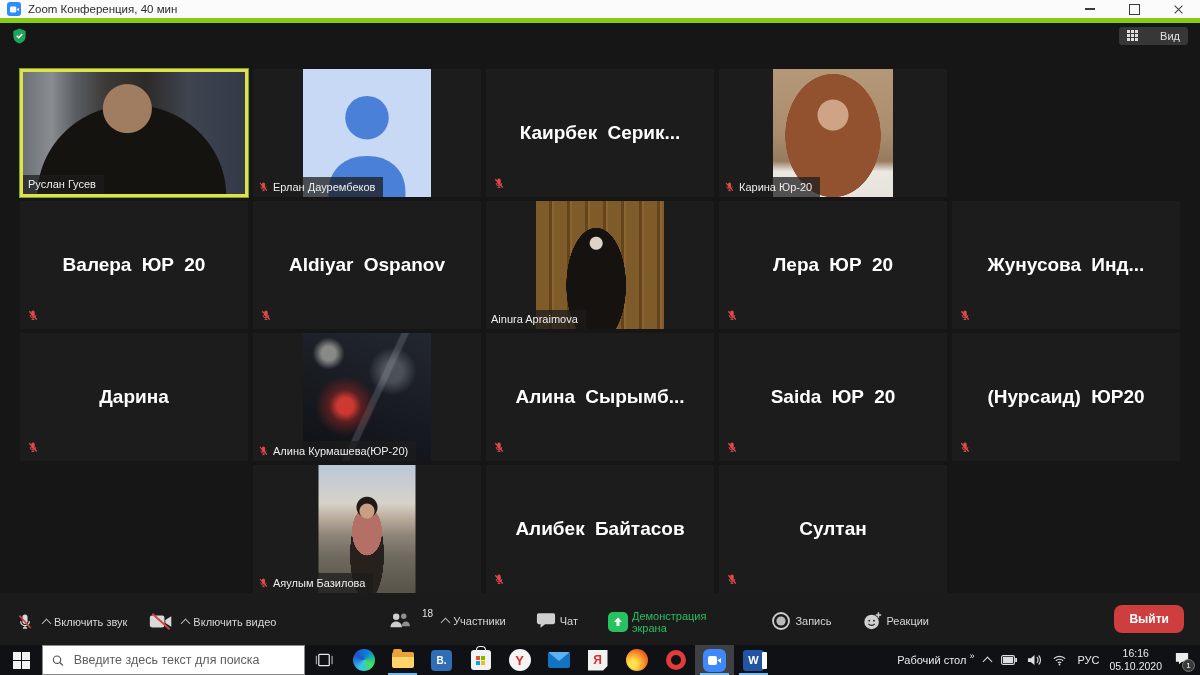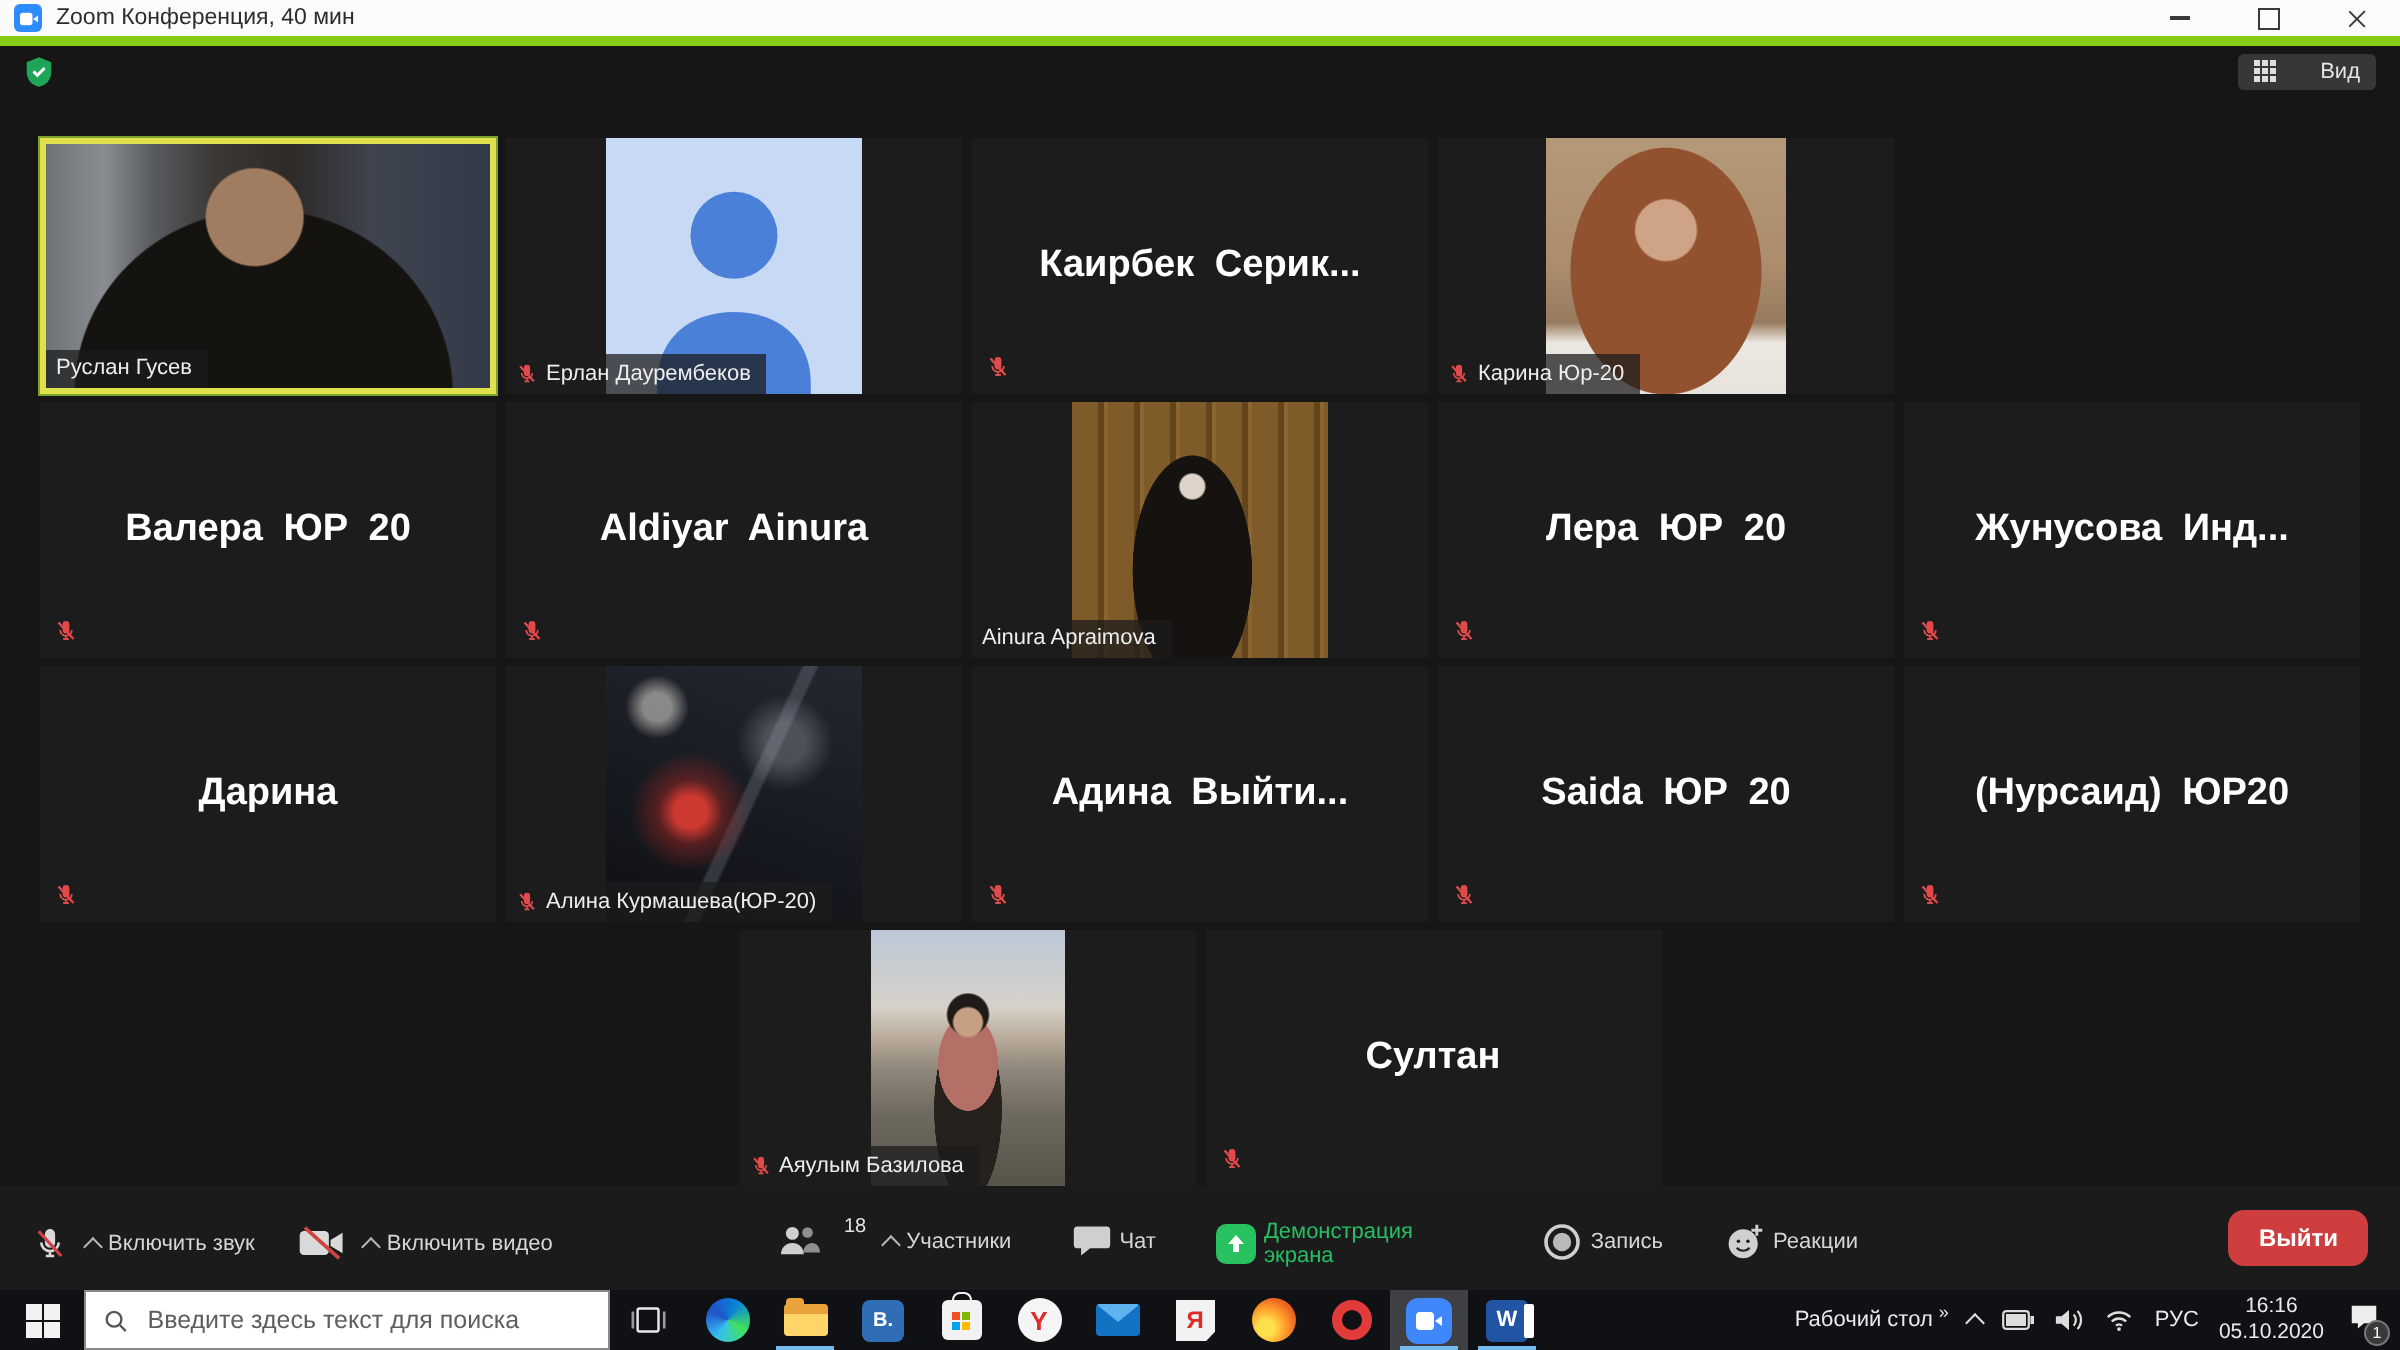--- a/index.html
+++ b/index.html
@@ -221,21 +221,21 @@
       <div class="vrow">
         <div class="tile">
           <div class="center-name">Валера ЮР 20</div>
           <svg class="mr corner-mic" width="12" height="13" viewBox="0 0 24 24">
               <path d="M12 14.5a3.4 3.4 0 0 0 3.4-3.4V5.4a3.4 3.4 0 1 0-6.8 0v5.7A3.4 3.4 0 0 0 12 14.5z"></path>
               <path class="st" d="M6.2 11a5.8 5.8 0 0 0 11.6 0M12 16.8V20M9.2 20h5.6"></path>
               <path class="sl" d="M4.5 3.5 19.5 20"></path>
             </svg>
         </div>
         <div class="tile">
-          <div class="center-name">Aldiyar Ainura</div>
+          <div class="center-name">Aldiyar Ospanov</div>
           <svg class="mr corner-mic" width="12" height="13" viewBox="0 0 24 24">
               <path d="M12 14.5a3.4 3.4 0 0 0 3.4-3.4V5.4a3.4 3.4 0 1 0-6.8 0v5.7A3.4 3.4 0 0 0 12 14.5z"></path>
               <path class="st" d="M6.2 11a5.8 5.8 0 0 0 11.6 0M12 16.8V20M9.2 20h5.6"></path>
               <path class="sl" d="M4.5 3.5 19.5 20"></path>
             </svg>
         </div>
         <div class="tile">
           <div class="strip s-ainura"></div>
           <div class="plabel">
               <span>Ainura Apraimova</span>
@@ -273,21 +273,21 @@
           <div class="plabel">
             <svg class="mr" width="11" height="12" viewBox="0 0 24 24">
                 <path d="M12 14.5a3.4 3.4 0 0 0 3.4-3.4V5.4a3.4 3.4 0 1 0-6.8 0v5.7A3.4 3.4 0 0 0 12 14.5z"></path>
                 <path class="st" d="M6.2 11a5.8 5.8 0 0 0 11.6 0M12 16.8V20M9.2 20h5.6"></path>
                 <path class="sl" d="M4.5 3.5 19.5 20"></path>
               </svg>
             <span>Алина Курмашева(ЮР-20)</span>
           </div>
         </div>
         <div class="tile">
-          <div class="center-name">Адина Выйти...</div>
+          <div class="center-name">Алина Сырымб...</div>
           <svg class="mr corner-mic" width="12" height="13" viewBox="0 0 24 24">
               <path d="M12 14.5a3.4 3.4 0 0 0 3.4-3.4V5.4a3.4 3.4 0 1 0-6.8 0v5.7A3.4 3.4 0 0 0 12 14.5z"></path>
               <path class="st" d="M6.2 11a5.8 5.8 0 0 0 11.6 0M12 16.8V20M9.2 20h5.6"></path>
               <path class="sl" d="M4.5 3.5 19.5 20"></path>
             </svg>
         </div>
         <div class="tile">
           <div class="center-name">Saida ЮР 20</div>
           <svg class="mr corner-mic" width="12" height="13" viewBox="0 0 24 24">
               <path d="M12 14.5a3.4 3.4 0 0 0 3.4-3.4V5.4a3.4 3.4 0 1 0-6.8 0v5.7A3.4 3.4 0 0 0 12 14.5z"></path>
@@ -309,20 +309,28 @@
         <div class="tile">
           <div class="strip s-ayaulym"></div>
           <div class="plabel">
             <svg class="mr" width="11" height="12" viewBox="0 0 24 24">
                 <path d="M12 14.5a3.4 3.4 0 0 0 3.4-3.4V5.4a3.4 3.4 0 1 0-6.8 0v5.7A3.4 3.4 0 0 0 12 14.5z"></path>
                 <path class="st" d="M6.2 11a5.8 5.8 0 0 0 11.6 0M12 16.8V20M9.2 20h5.6"></path>
                 <path class="sl" d="M4.5 3.5 19.5 20"></path>
               </svg>
             <span>Аяулым Базилова</span>
           </div>
+        </div>
+        <div class="tile">
+          <div class="center-name">Алибек Байтасов</div>
+          <svg class="mr corner-mic" width="12" height="13" viewBox="0 0 24 24">
+              <path d="M12 14.5a3.4 3.4 0 0 0 3.4-3.4V5.4a3.4 3.4 0 1 0-6.8 0v5.7A3.4 3.4 0 0 0 12 14.5z"></path>
+              <path class="st" d="M6.2 11a5.8 5.8 0 0 0 11.6 0M12 16.8V20M9.2 20h5.6"></path>
+              <path class="sl" d="M4.5 3.5 19.5 20"></path>
+            </svg>
         </div>
         <div class="tile">
           <div class="center-name">Султан</div>
           <svg class="mr corner-mic" width="12" height="13" viewBox="0 0 24 24">
               <path d="M12 14.5a3.4 3.4 0 0 0 3.4-3.4V5.4a3.4 3.4 0 1 0-6.8 0v5.7A3.4 3.4 0 0 0 12 14.5z"></path>
               <path class="st" d="M6.2 11a5.8 5.8 0 0 0 11.6 0M12 16.8V20M9.2 20h5.6"></path>
               <path class="sl" d="M4.5 3.5 19.5 20"></path>
             </svg>
         </div>
       </div>

